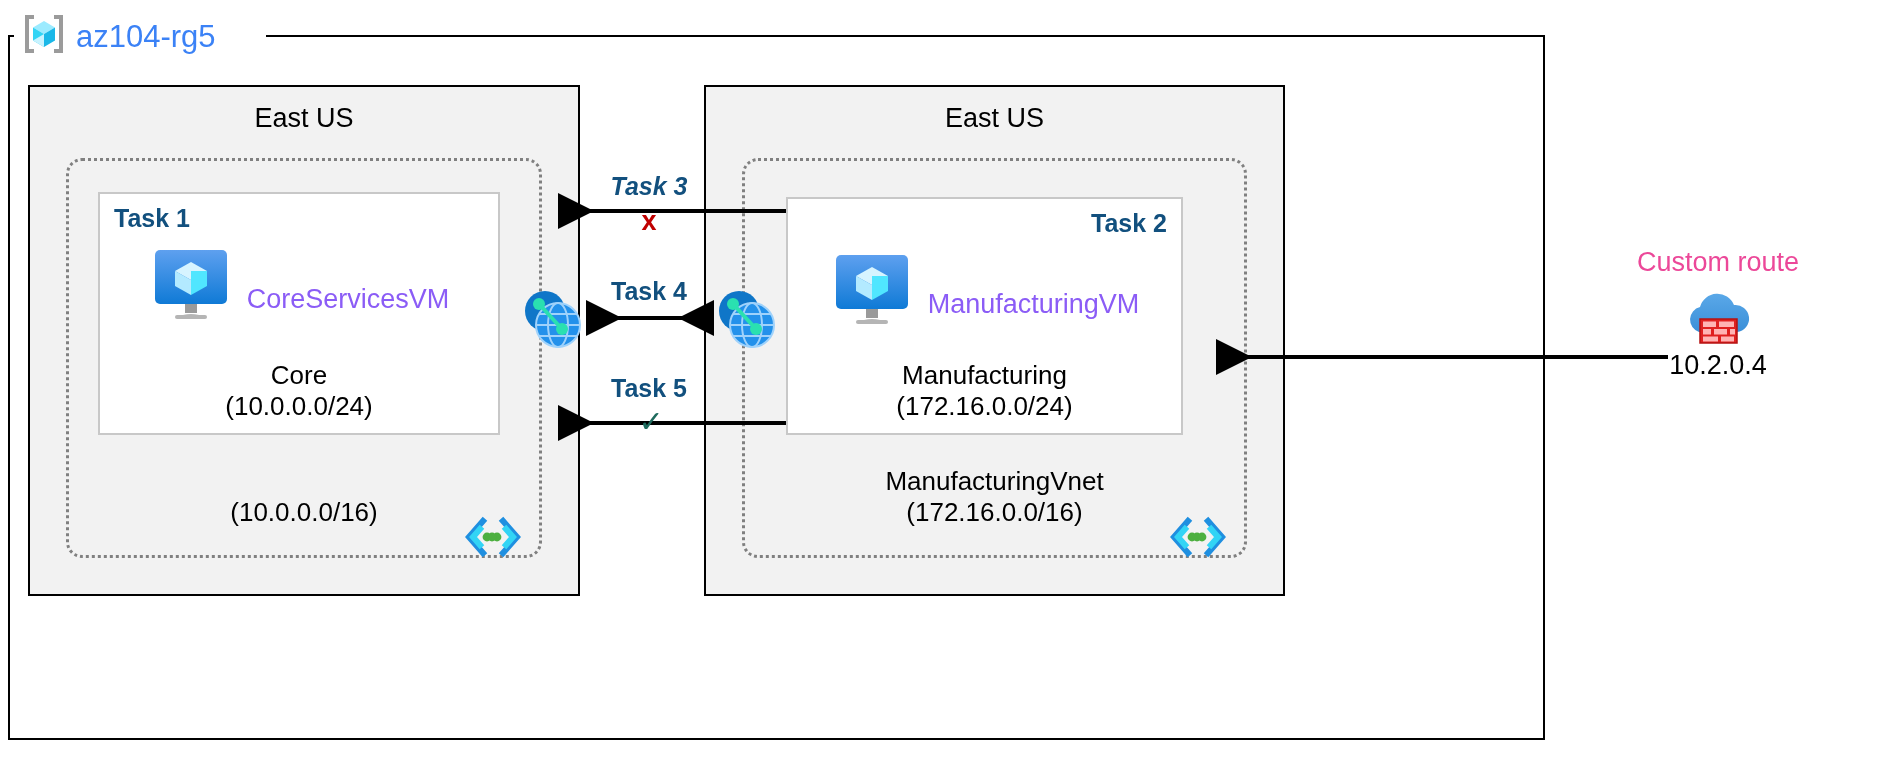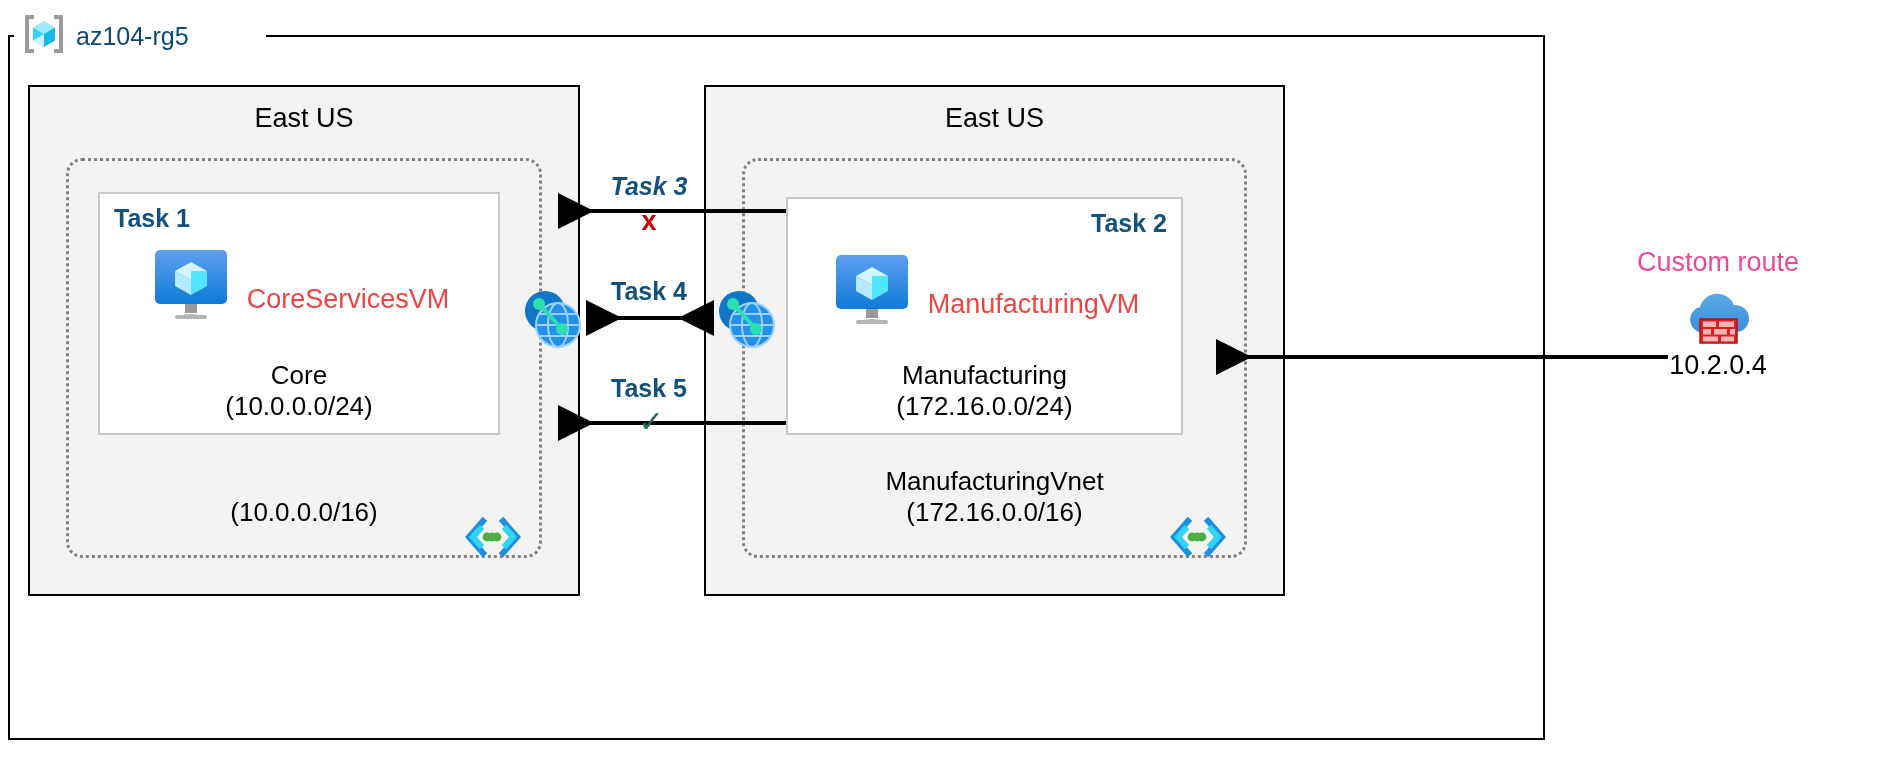--- a/index.html
+++ b/index.html
@@ -43,22 +43,22 @@
   .rg-title-wrap {
     position: absolute;
     left: 20px;
     top: 12px;
     height: 48px;
     display: flex;
     align-items: center;
     gap: 8px;
   }
   .rg-title-text {
-    font-size: 25px;
-    color: #0c4a6e;
+    font-size: 31px;
+    color: #3b82f6;
     white-space: nowrap;
     line-height: 1;
   }
 
   
   .region {
     position: absolute;
     background: #f2f2f2;
     border: 2px solid #000000;
     box-sizing: border-box;
@@ -132,21 +132,21 @@
     position: absolute;
     left: 0; right: 0;
     top: 54px;
     display: flex;
     align-items: center;
     justify-content: center;
     gap: 14px;
   }
   .vm-name {
     font-size: 27px;
-    color: #ef4444;
+    color: #8b5cf6;
     white-space: nowrap;
     margin-top: 24px;
   }
   .subnet-label {
     position: absolute;
     left: 0; right: 0;
     bottom: 10px;
     text-align: center;
     font-size: 26px;
     line-height: 1.22;

